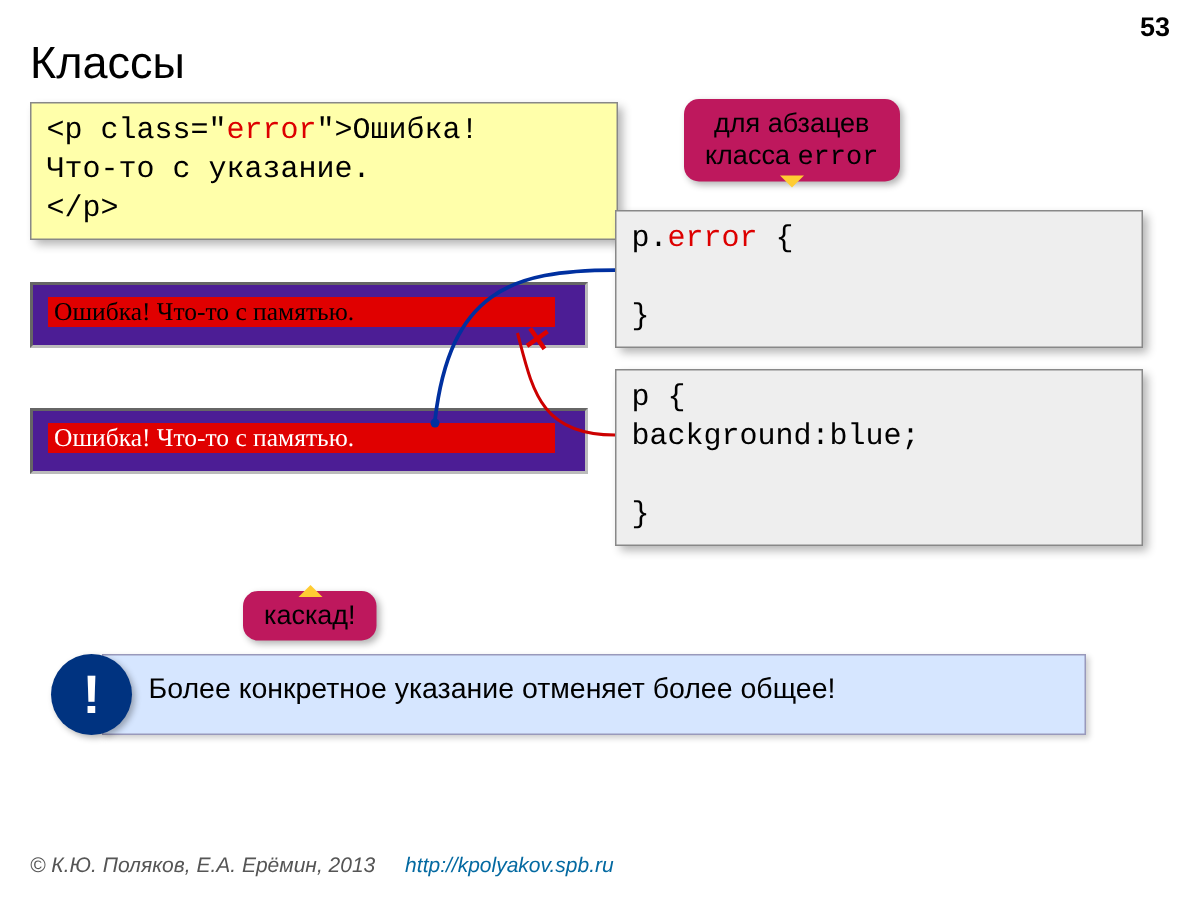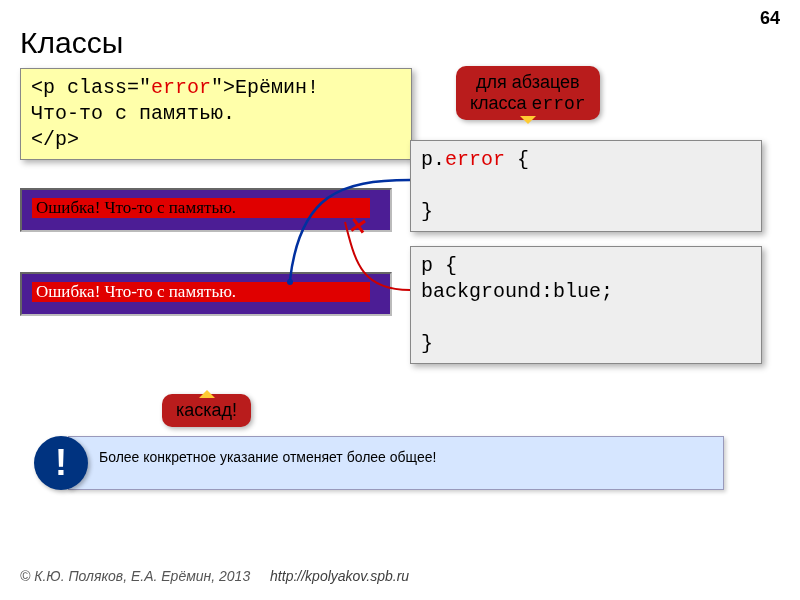--- a/index.html
+++ b/index.html
@@ -35,21 +35,21 @@
     line-height: 1.3;
   }
   .code-yellow {
     background: #ffffaa;
     top: 68px;
     left: 20px;
     width: 370px;
   }
   .callout {
     position: absolute;
-    background: #b91c1c;
+    background: #be185d;
     border-radius: 10px;
     padding: 6px 14px;
     font-size: 18px;
     text-align: center;
     box-shadow: 2px 2px 5px rgba(0,0,0,0.3);
   }
   .callout-top {
     top: 66px;
     left: 456px;
   }
@@ -144,59 +144,59 @@
     justify-content: center;
     margin-right: -20px;
     z-index: 2;
     box-shadow: 2px 2px 4px rgba(0,0,0,0.3);
   }
   .note-text {
     flex: 1;
     background: #d6e6ff;
     border: 1px solid #99b;
     padding: 12px 14px 12px 30px;
-    font-size: 14px;
+    font-size: 19px;
     box-shadow: 2px 2px 4px rgba(0,0,0,0.2);
   }
 
   .footer {
     position: absolute;
     bottom: 16px;
     left: 20px;
     font-size: 14px;
     color: #555;
     font-style: italic;
   }
-  .footer-link { color: #404040; margin-left: 16px; }
+  .footer-link { color: #0369a1; margin-left: 16px; }
 
   svg.lines {
     position: absolute;
     top: 0; left: 0;
     width: 800px; height: 600px;
     pointer-events: none;
   }
   .x-mark {
     position: absolute;
     top: 210px;
     left: 350px;
     color: #d00;
     font-size: 28px;
     font-weight: bold;
     transform: rotate(10deg);
   }
 </style>
 </head>
 <body>
 
-<div class="page-number">64</div>
+<div class="page-number">53</div>
 <div class="title">Классы</div>
 
 <div class="code-block code-yellow">
-  <span>&lt;p class="</span><span class="mono-red">error</span><span>"&gt;</span><span>Ерёмин!</span><br>
-  <span>Что-то с памятью.</span><br>
+  <span>&lt;p class="</span><span class="mono-red">error</span><span>"&gt;</span><span>Ошибка!</span><br>
+  <span>Что-то с указание.</span><br>
   <span>&lt;/p&gt;</span>
 </div>
 
 <div class="callout callout-top">
   <span>для абзацев</span><br>
   <span>класса </span><span style="font-family:'Courier New',monospace">error</span>
 </div>
 
 <div class="code-block code-gray code-gray1">
   <span>p.</span><span class="mono-red">error</span><span> {</span><br>

